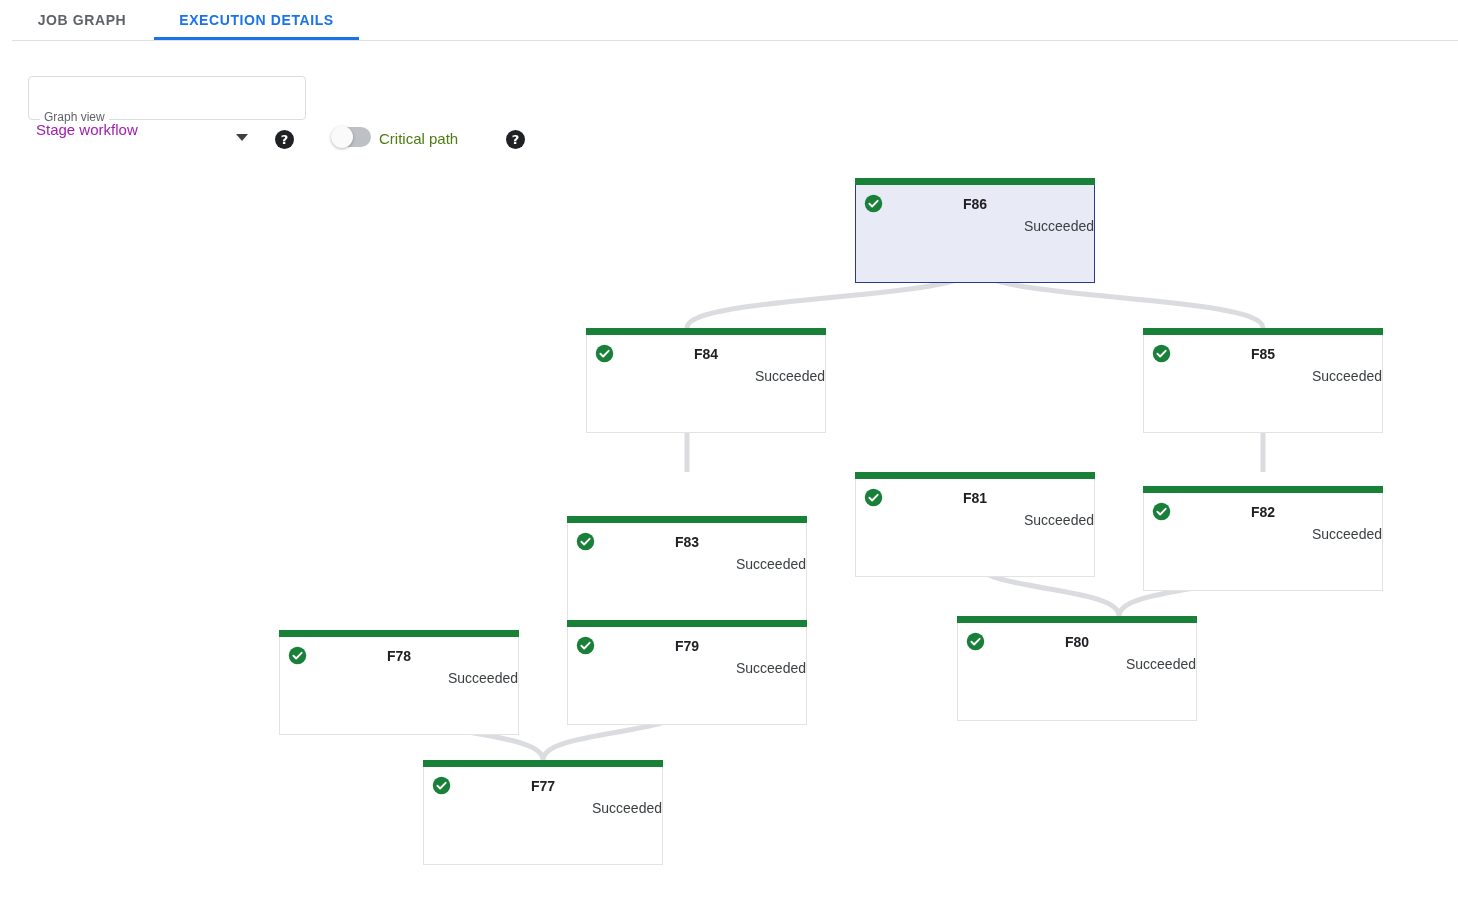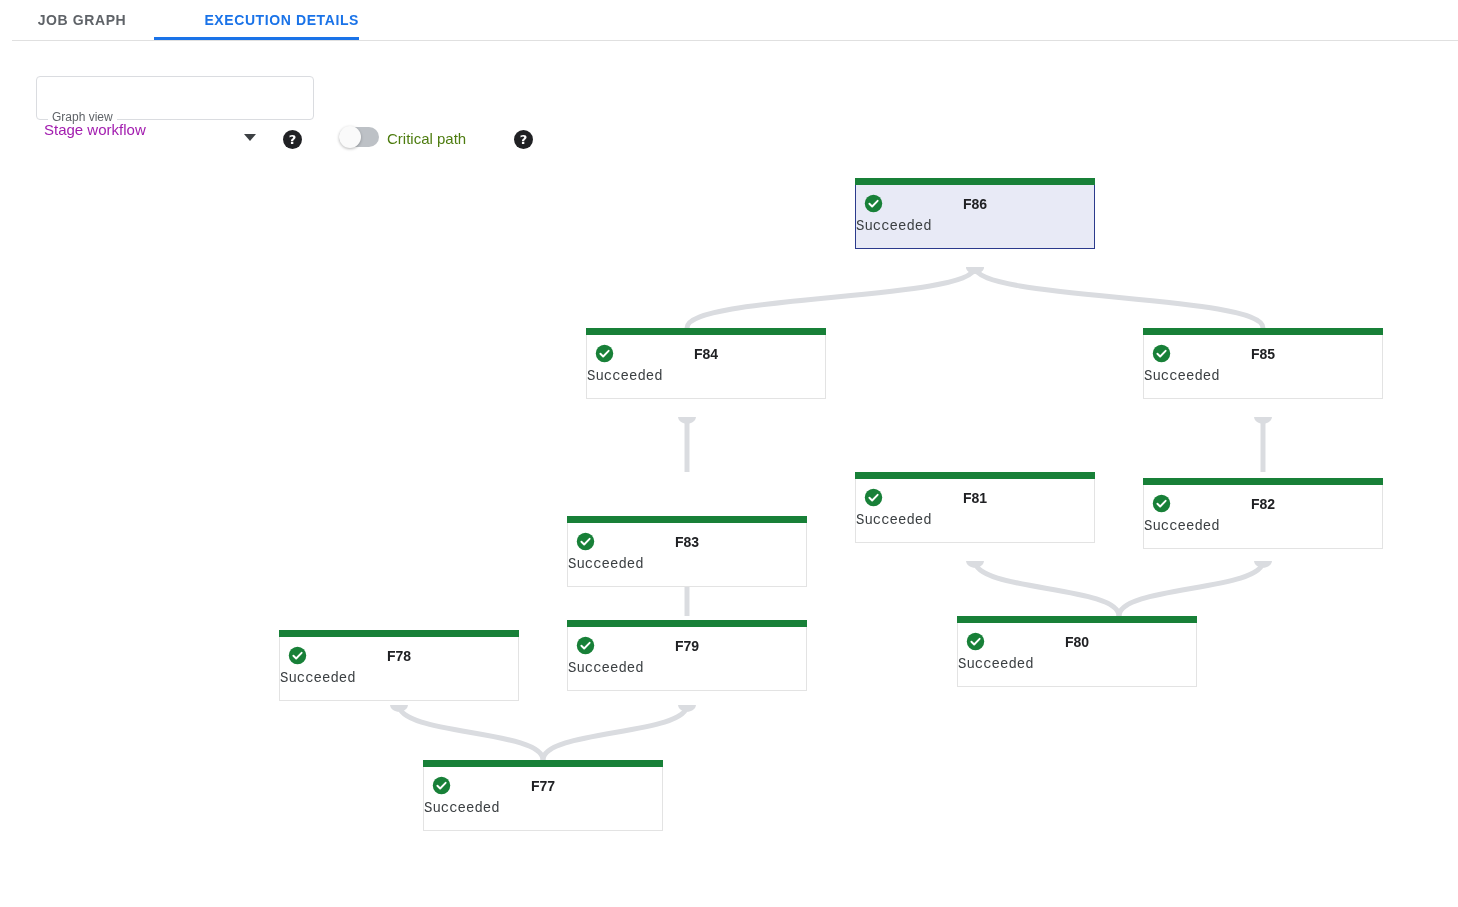--- a/index.html
+++ b/index.html
@@ -25,21 +25,21 @@
     font-size:14px;font-weight:bold;letter-spacing:.6px;
     color:#5f6368;cursor:pointer;white-space:nowrap;
     text-align:center;
   }
   .tab.active{color:#1a73e8;}
   .tab .tab-underline{
     position:absolute;left:0;right:0;bottom:0;height:3px;background:#1a73e8;
   }
 
   
-  #toolbar{position:absolute;left:8px;top:41px;width:1212px;height:100px;}
+  #toolbar{position:absolute;left:0;top:41px;width:1212px;height:100px;}
 
   .select-outline{
     position:absolute;left:28px;top:35px;width:278px;height:44px;
     border:1px solid #dadce0;border-radius:4px;box-sizing:border-box;
     background:#fff;
   }
   .select-label{
     position:absolute;left:40px;top:69px;
     background:#fff;padding:0 4px;
     font-size:12px;color:#5f6368;line-height:14px;
@@ -73,21 +73,21 @@
   }
   .toggle-label{
     position:absolute;left:379px;top:89px;font-size:15px;color:#4d7c0f;
   }
 
   
   #graph{position:absolute;left:0;top:141px;width:1458px;height:766px;}
   #edges{position:absolute;left:0;top:0;width:1458px;height:766px;}
 
   .node{
-    position:absolute;width:240px;height:64px;
+    position:absolute;width:240px;height:98px;
     background:#ffffff;
     border:1px solid #e3e3e3;
     border-top:none;
     box-sizing:border-box;
     cursor:pointer;
   }
   .node .topbar{
     position:absolute;left:-1px;right:-1px;top:-7px;height:7px;background:#188038;
   }
   .node.selected{
@@ -98,29 +98,29 @@
   .node.selected .topbar{left:-1px;right:-1px;}
   .node .check{
     position:absolute;left:8px;top:9px;width:19px;height:19px;
   }
   .node .nm{
     position:absolute;left:0;right:0;top:11px;
     text-align:center;font-size:14px;font-weight:bold;color:#202124;
   }
   .node .st{
     position:absolute;left:0;right:0;top:33px;
-    text-align:left;font-size:14px;color:#3c4043;font-family:Liberation Mono, monospace;
+    text-align:right;font-size:14px;color:#3c4043;
   }
 </style>
 </head>
 <body>
 
 <div id="tabbar">
     <div class="tab" style="left: 0px; width: 140px;"><span>JOB GRAPH</span></div>
-    <div class="tab active" style="left: 142px; width: 205px; text-align: right;"><span>EXECUTION DETAILS</span><div class="tab-underline"></div></div>
+    <div class="tab active" style="left: 142px; width: 205px;"><span>EXECUTION DETAILS</span><div class="tab-underline"></div></div>
   </div>
 
 <div id="toolbar">
 
   <div class="select-outline"></div>
   <div class="select-label">Graph view</div>
   <div class="select-value">Stage workflow</div>
   <div class="select-arrow"></div>
 
   <div class="help-icon" id="help-graph-view">?</div>
@@ -192,21 +192,21 @@
     </div>
     <div class="node" style="left: 855px; top: 338px;">
       <div class="topbar"></div>
       <div class="check"><svg width="19" height="19" viewBox="0 0 24 24">
           <circle cx="12" cy="12" r="11" fill="#188038"></circle>
           <path d="M6.8 12.3 L10.3 15.8 L17.2 8.6" fill="none" stroke="#ffffff" stroke-width="2.4" stroke-linecap="round" stroke-linejoin="round"></path>
         </svg></div>
       <div class="nm">F81</div>
       <div class="st">Succeeded</div>
     </div>
-    <div class="node" style="left: 1143px; top: 344px;">
+    <div class="node" style="left: 1143px; top: 352px;">
       <div class="topbar"></div>
       <div class="check"><svg width="19" height="19" viewBox="0 0 24 24">
           <circle cx="12" cy="12" r="11" fill="#188038"></circle>
           <path d="M6.8 12.3 L10.3 15.8 L17.2 8.6" fill="none" stroke="#ffffff" stroke-width="2.4" stroke-linecap="round" stroke-linejoin="round"></path>
         </svg></div>
       <div class="nm">F82</div>
       <div class="st">Succeeded</div>
     </div>
     <div class="node" style="left: 279px; top: 496px;">
       <div class="topbar"></div>

